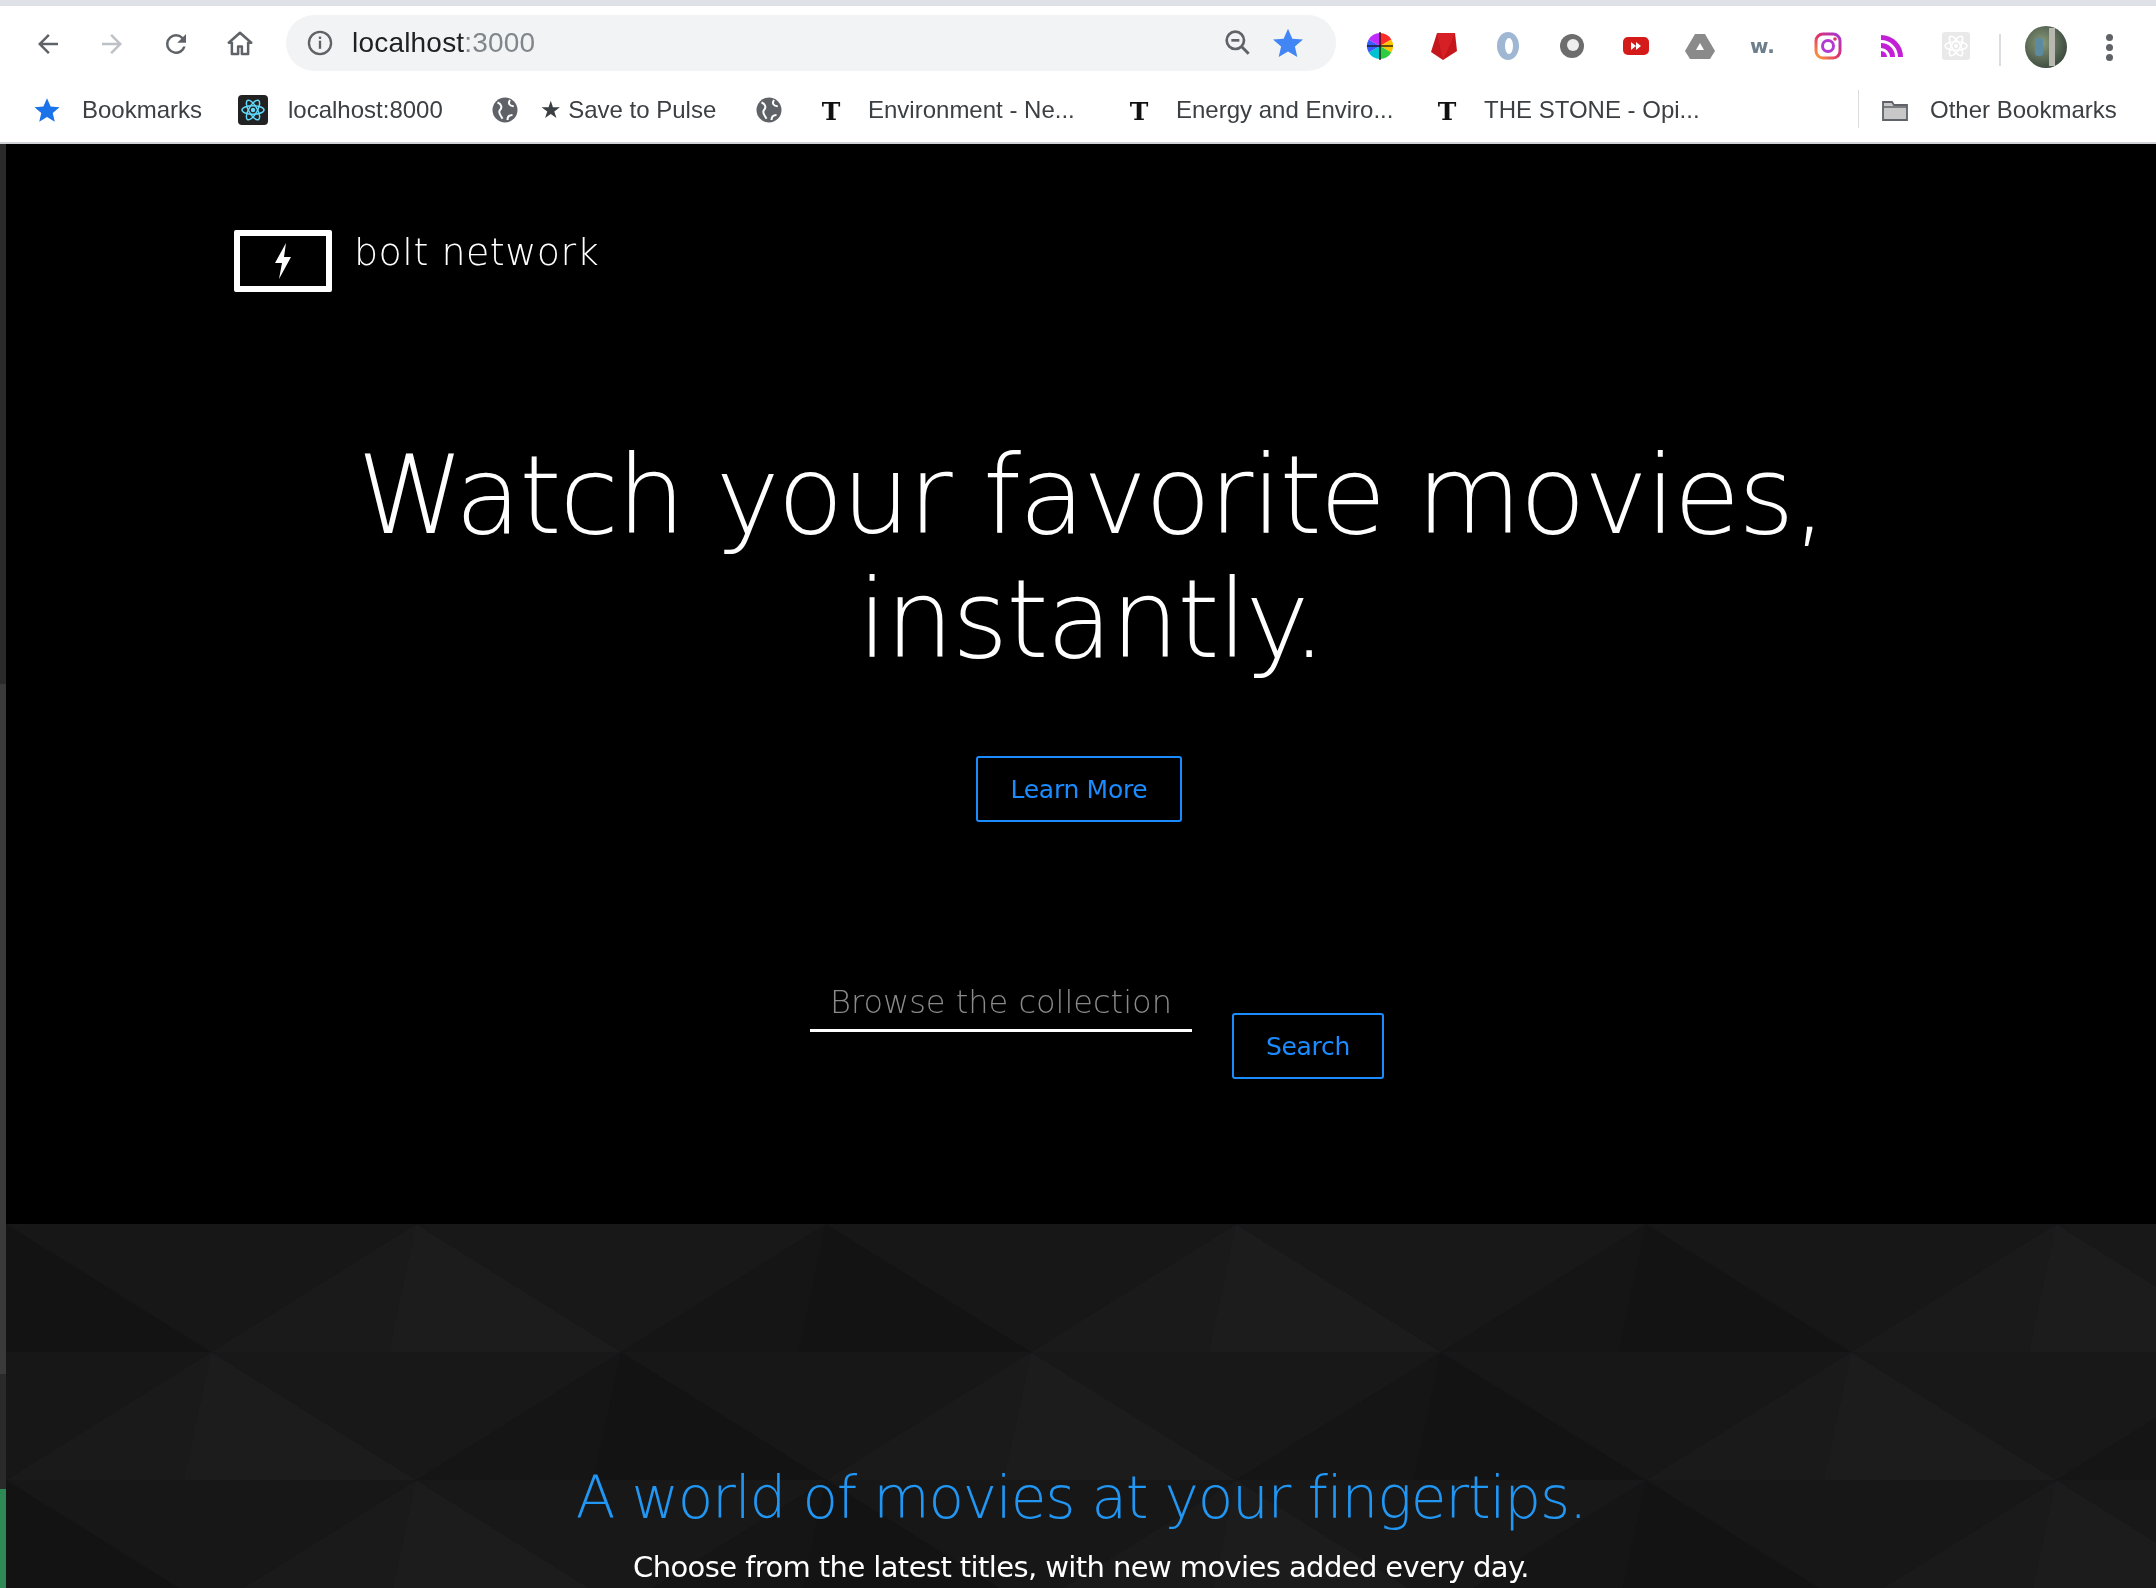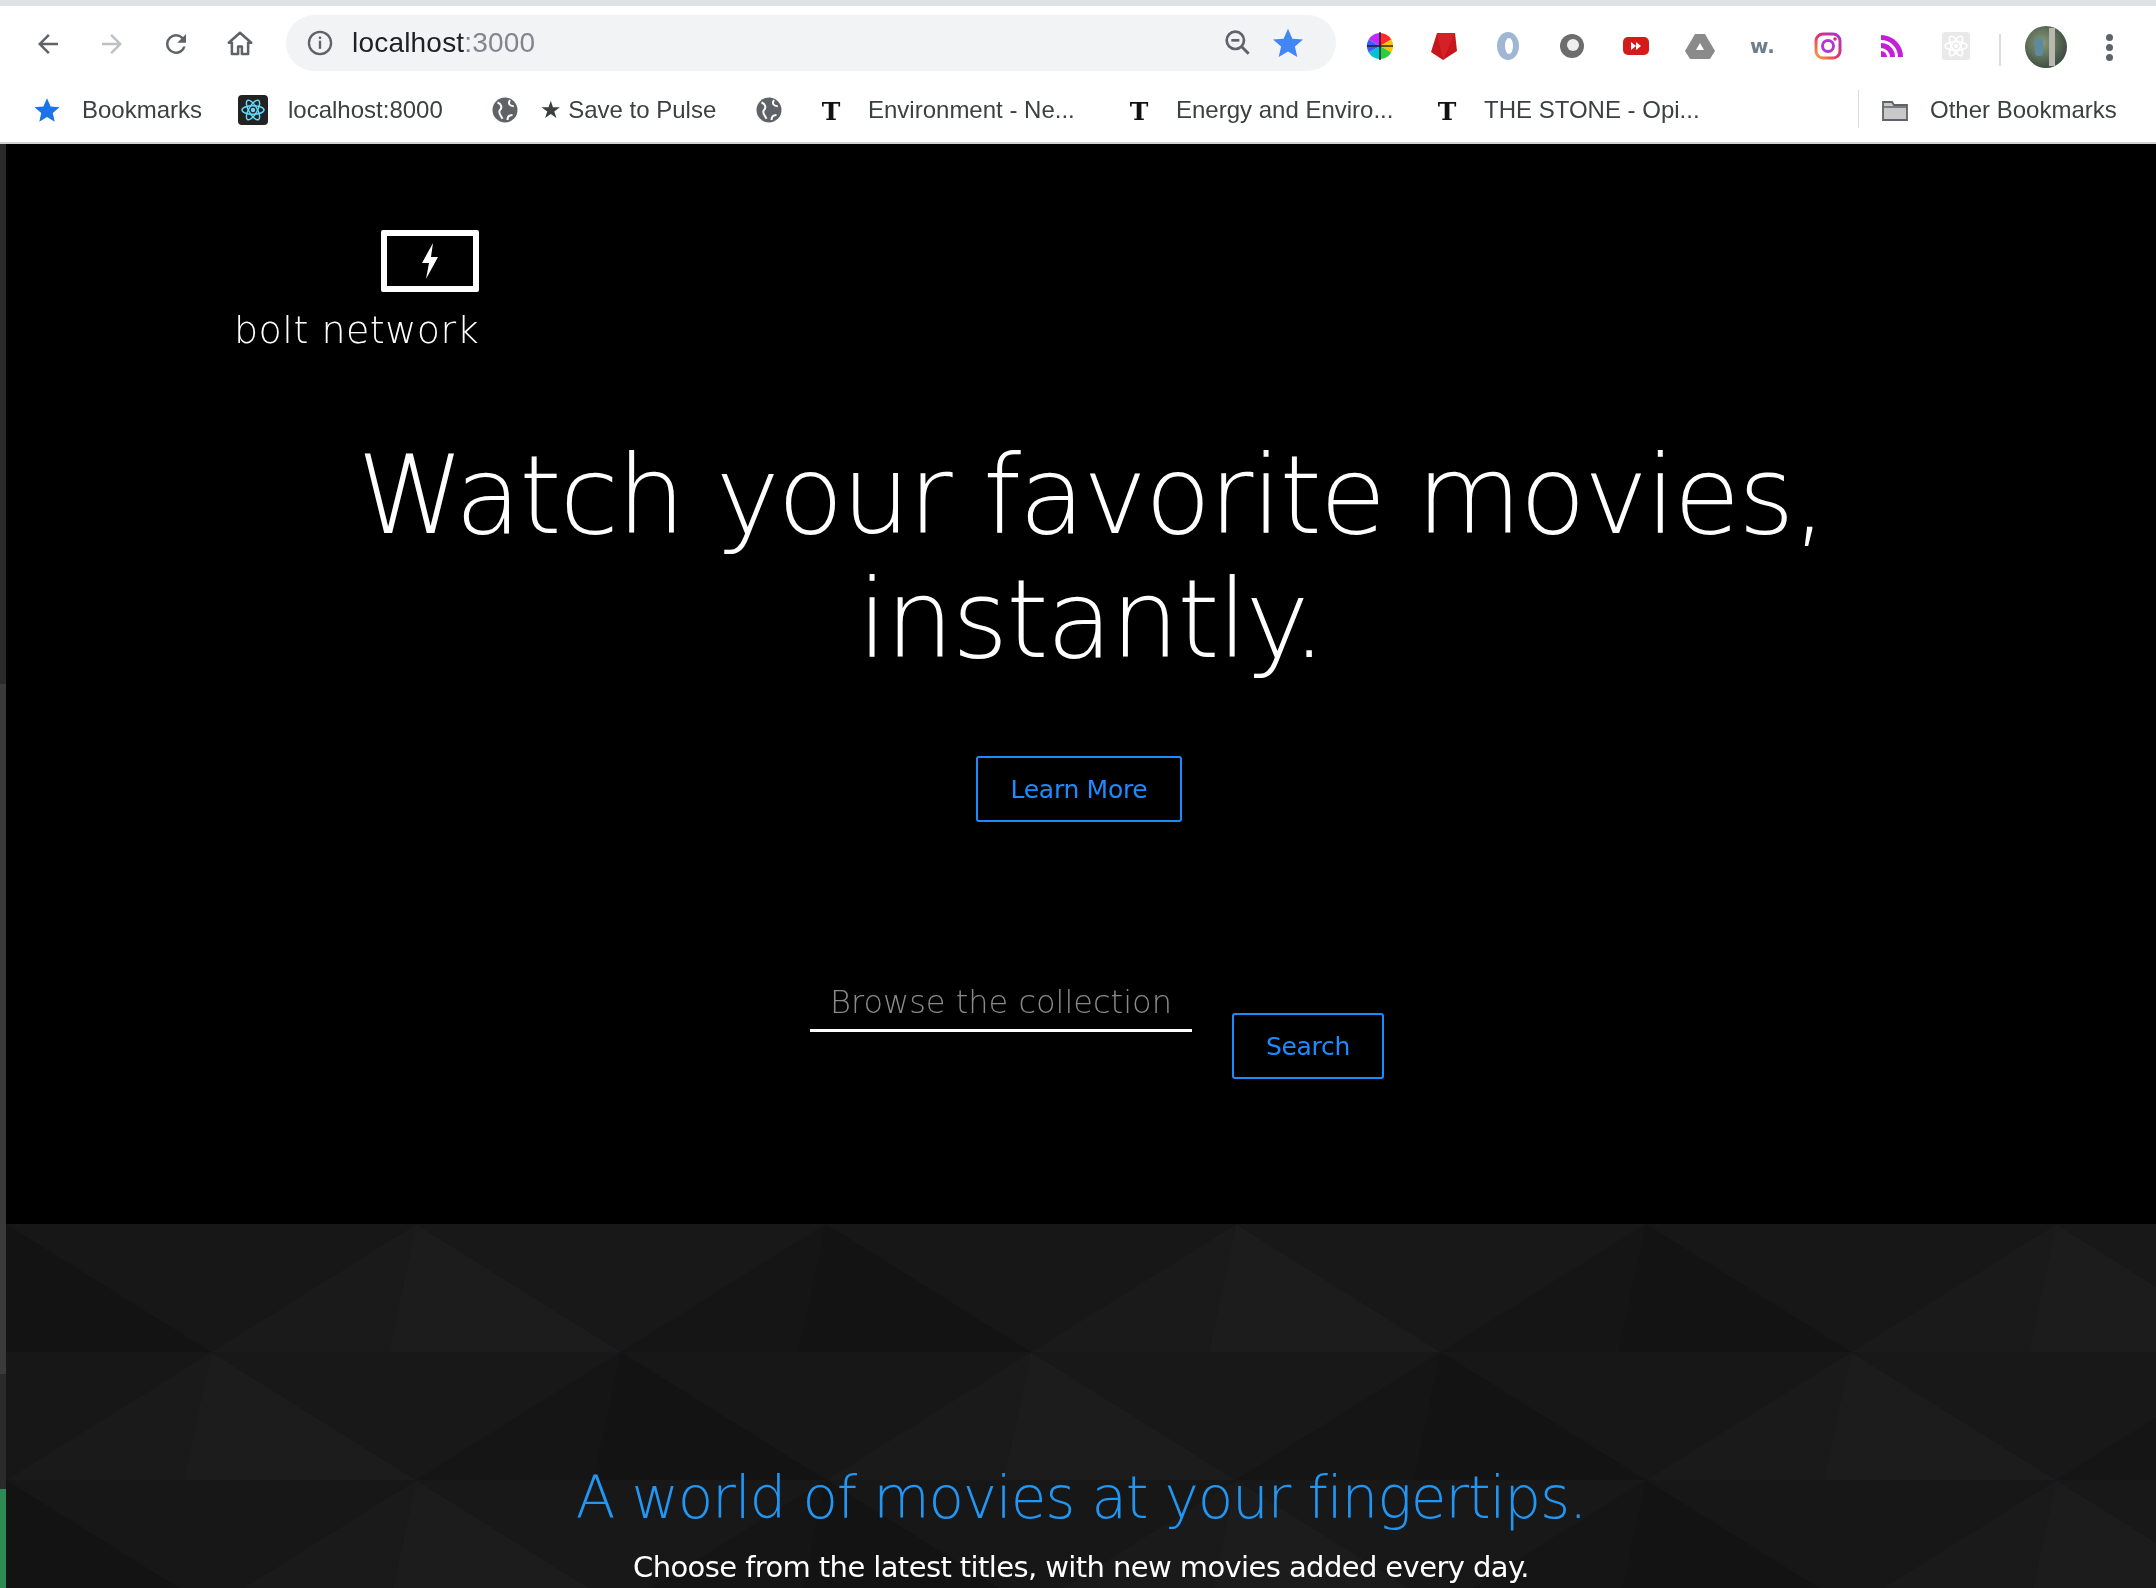--- a/index.html
+++ b/index.html
@@ -37,21 +37,21 @@
   .overflow { position: absolute; left: 1820px; top: 92px; font-size: 24px; color: #5f6368; cursor: pointer; }
 
   
   .desk-sliver { position: absolute; left: 0; top: 144px; width: 6px; height: 1444px; background: #2a2a2a; }
   .desk-sliver .a { position: absolute; left: 0; top: 540px; width: 6px; height: 690px; background: #3a3a3a; }
   .desk-sliver .b { position: absolute; left: 0; top: 1345px; width: 6px; height: 99px; background: #2d8a55; }
 
   
   .page { position: absolute; left: 6px; top: 144px; width: 2150px; height: 1444px; overflow: hidden; }
   .hero { position: absolute; left: 0; top: 0; width: 2150px; height: 1080px; background: #000; }
-  .logo { position: absolute; left: 228px; top: 86px; display: flex; align-items: flex-end; gap: 16px; cursor: pointer; flex-direction: column; }
+  .logo { position: absolute; left: 228px; top: 86px; display: flex; align-items: flex-start; gap: 22px; cursor: pointer; }
   .logo-box { width: 98px; height: 62px; border: 6px solid #fff; border-radius: 2px; display: flex; align-items: center; justify-content: center; }
   .logo-box svg { width: 22px; height: 36px; }
   .logo-text { font-family: "DejaVu Sans", sans-serif; font-weight: 200; font-size: 38px; color: #fff; letter-spacing: 0.5px; }
 
   .headline { position: absolute; left: 0; top: 290px; width: 2150px; text-align: center; color: #fff; font-family: "DejaVu Sans", sans-serif; font-weight: 200; font-size: 108px; line-height: 124px; letter-spacing: -2px; padding-left: 20px; }
   .headline span { display: block; }
 
   .btn-outline { position: absolute; border: 2px solid #1a8cff; border-radius: 3px; background: transparent; color: #1a8cff; font-family: "DejaVu Sans", sans-serif; font-size: 25px; display: flex; align-items: center; justify-content: center; cursor: pointer; letter-spacing: -0.3px; }
   .learn-more { left: 970px; top: 612px; width: 206px; height: 66px; }
   .search-btn { left: 1226px; top: 869px; width: 152px; height: 66px; }

